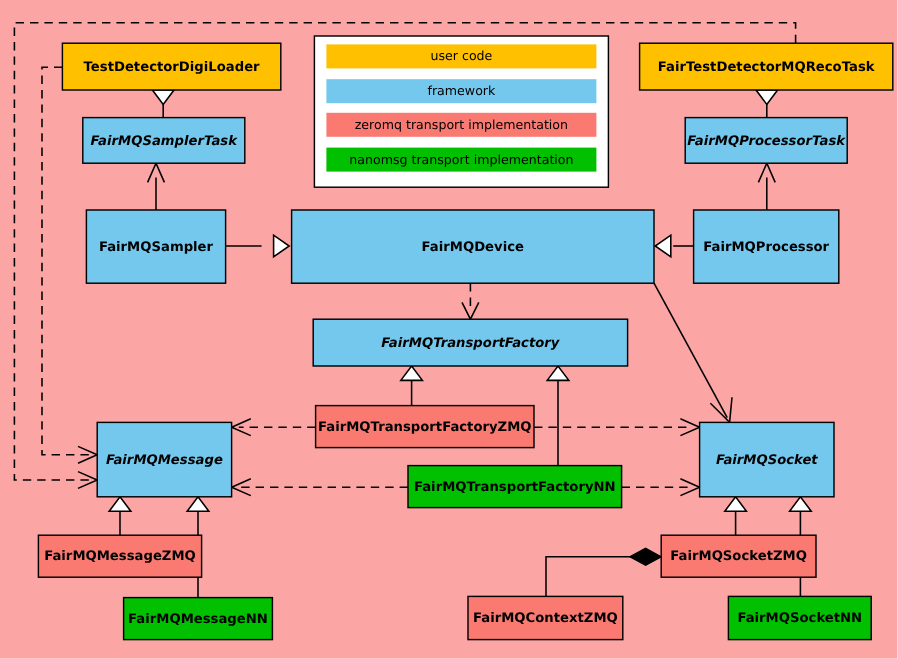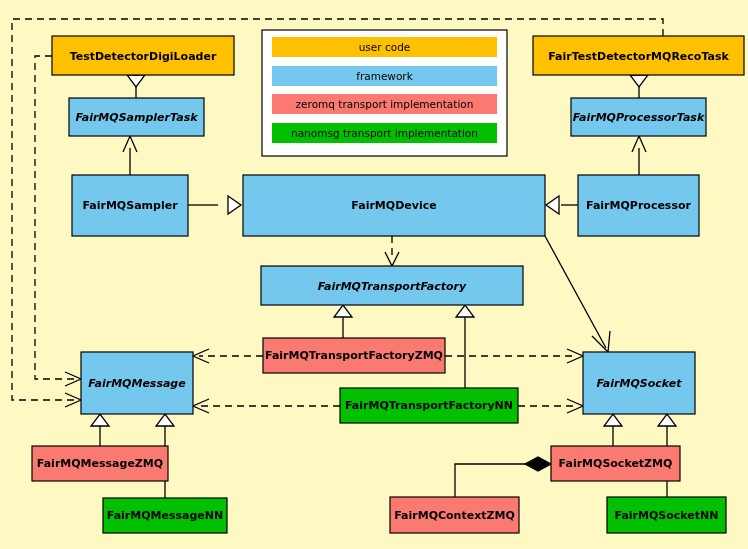--- a/index.html
+++ b/index.html
@@ -8,21 +8,21 @@
     padding: 0;
     background: #ffffff;
   }
   body {
     font-family: "DejaVu Sans", sans-serif;
   }
   #diagram-root {
     position: relative;
     width: 748px;
     height: 549px;
-    background: #fef9c3;
+    background: #fca5a5;
     overflow: hidden;
   }
   svg#diagram-svg {
     position: absolute;
     top: 0;
     left: 0;
     width: 748px;
     height: 549px;
   }
   .node-box {

